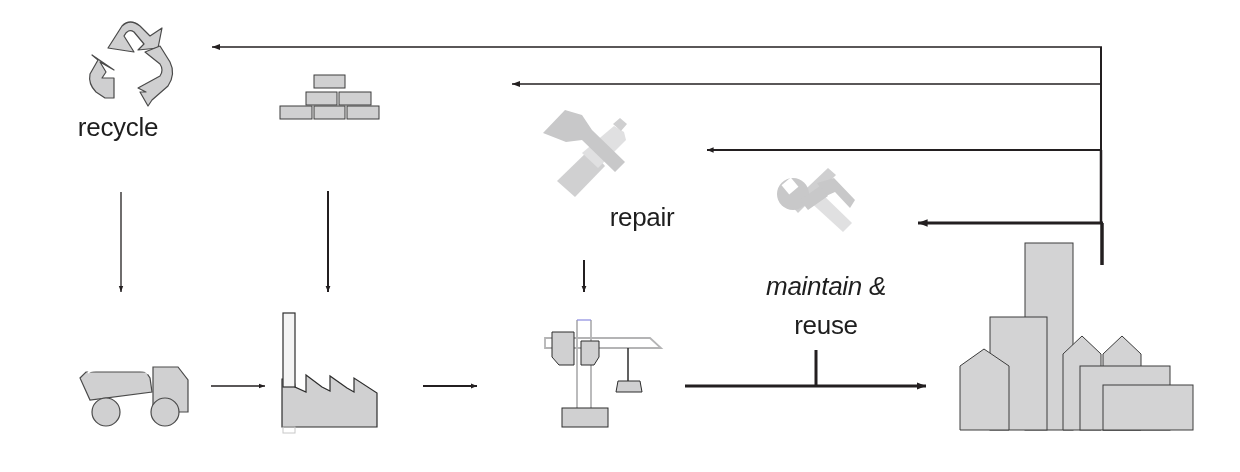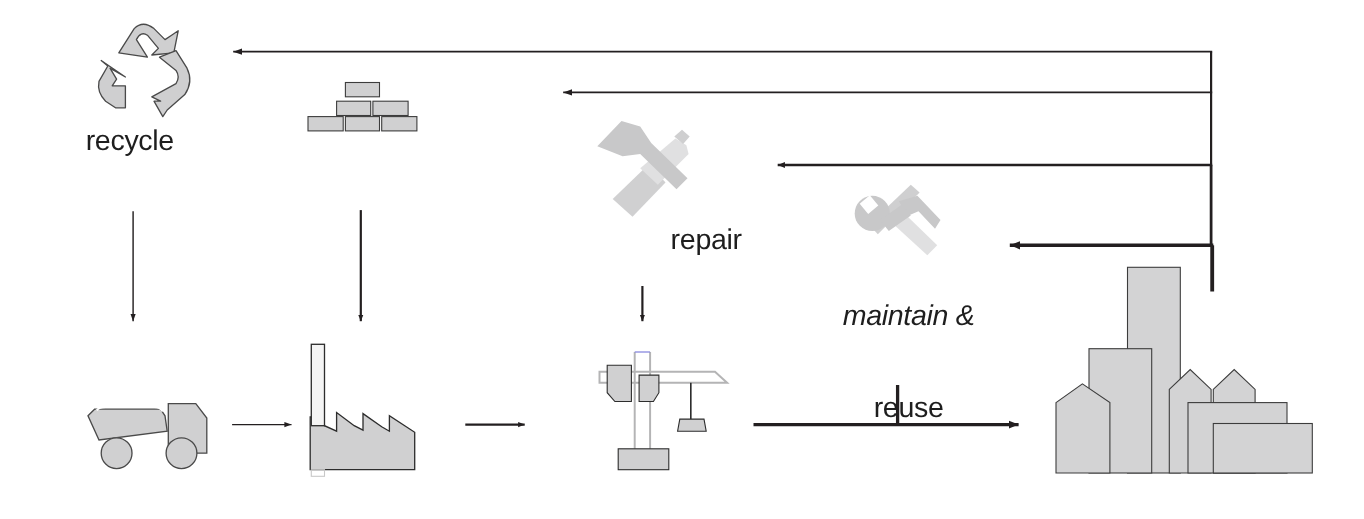--- a/index.html
+++ b/index.html
@@ -135,15 +135,15 @@
       <path d="M1063,354 L1082,336 L1101,354 L1101,430 L1063,430 Z"></path>
       <path d="M1103,354 L1122,336 L1141,354 L1141,430 L1103,430 Z"></path>
       <rect x="1080" y="366" width="90" height="64"></rect>
       <rect x="1103" y="385" width="90" height="45"></rect>
     </g>
   </svg>
 
   <div class="label center" style="left:118px; top:114px;">recycle</div>
   <div class="label center" style="left:616px; top:204px;margin-left:26px;">repair</div>
   <div class="label center" style="left:826px; top:273px;font-style:italic;">maintain  &amp;</div>
-  <div class="label center" style="left:826px; top:312px;margin-top:45px;">reuse</div>
+  <div class="label center" style="left:826px; top:312px;">reuse</div>
 
 </div>
 
 </body></html>

